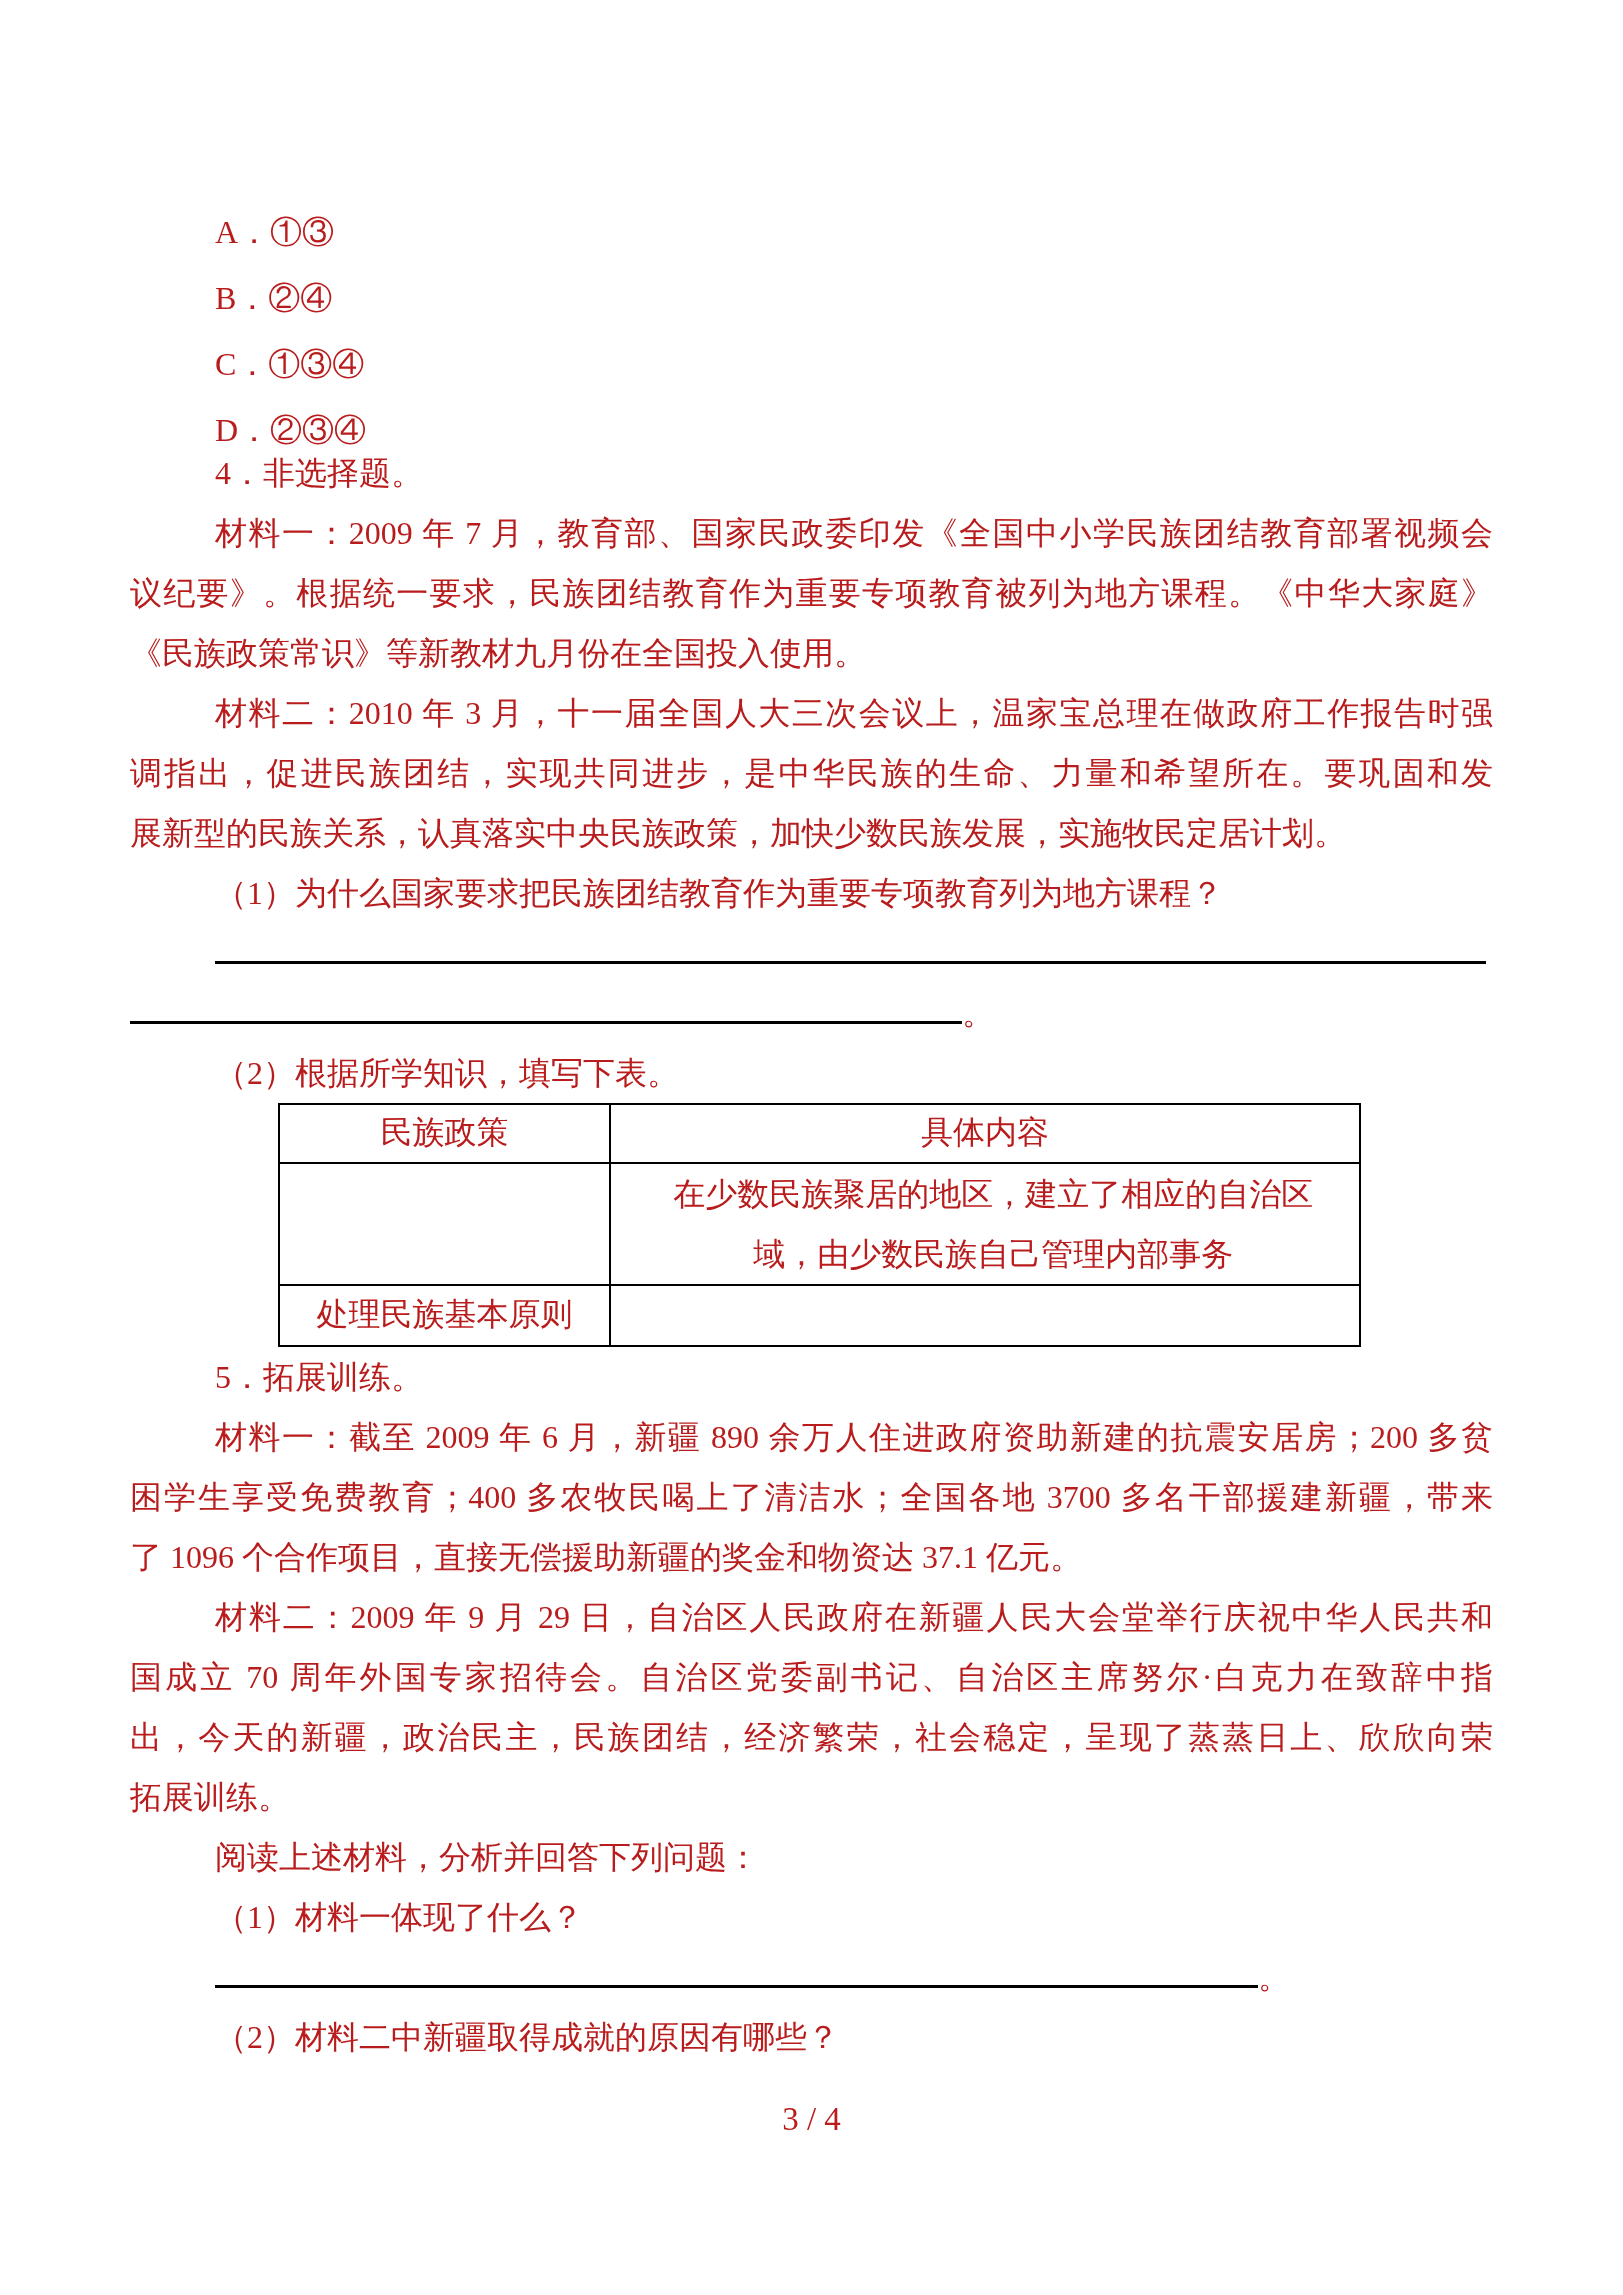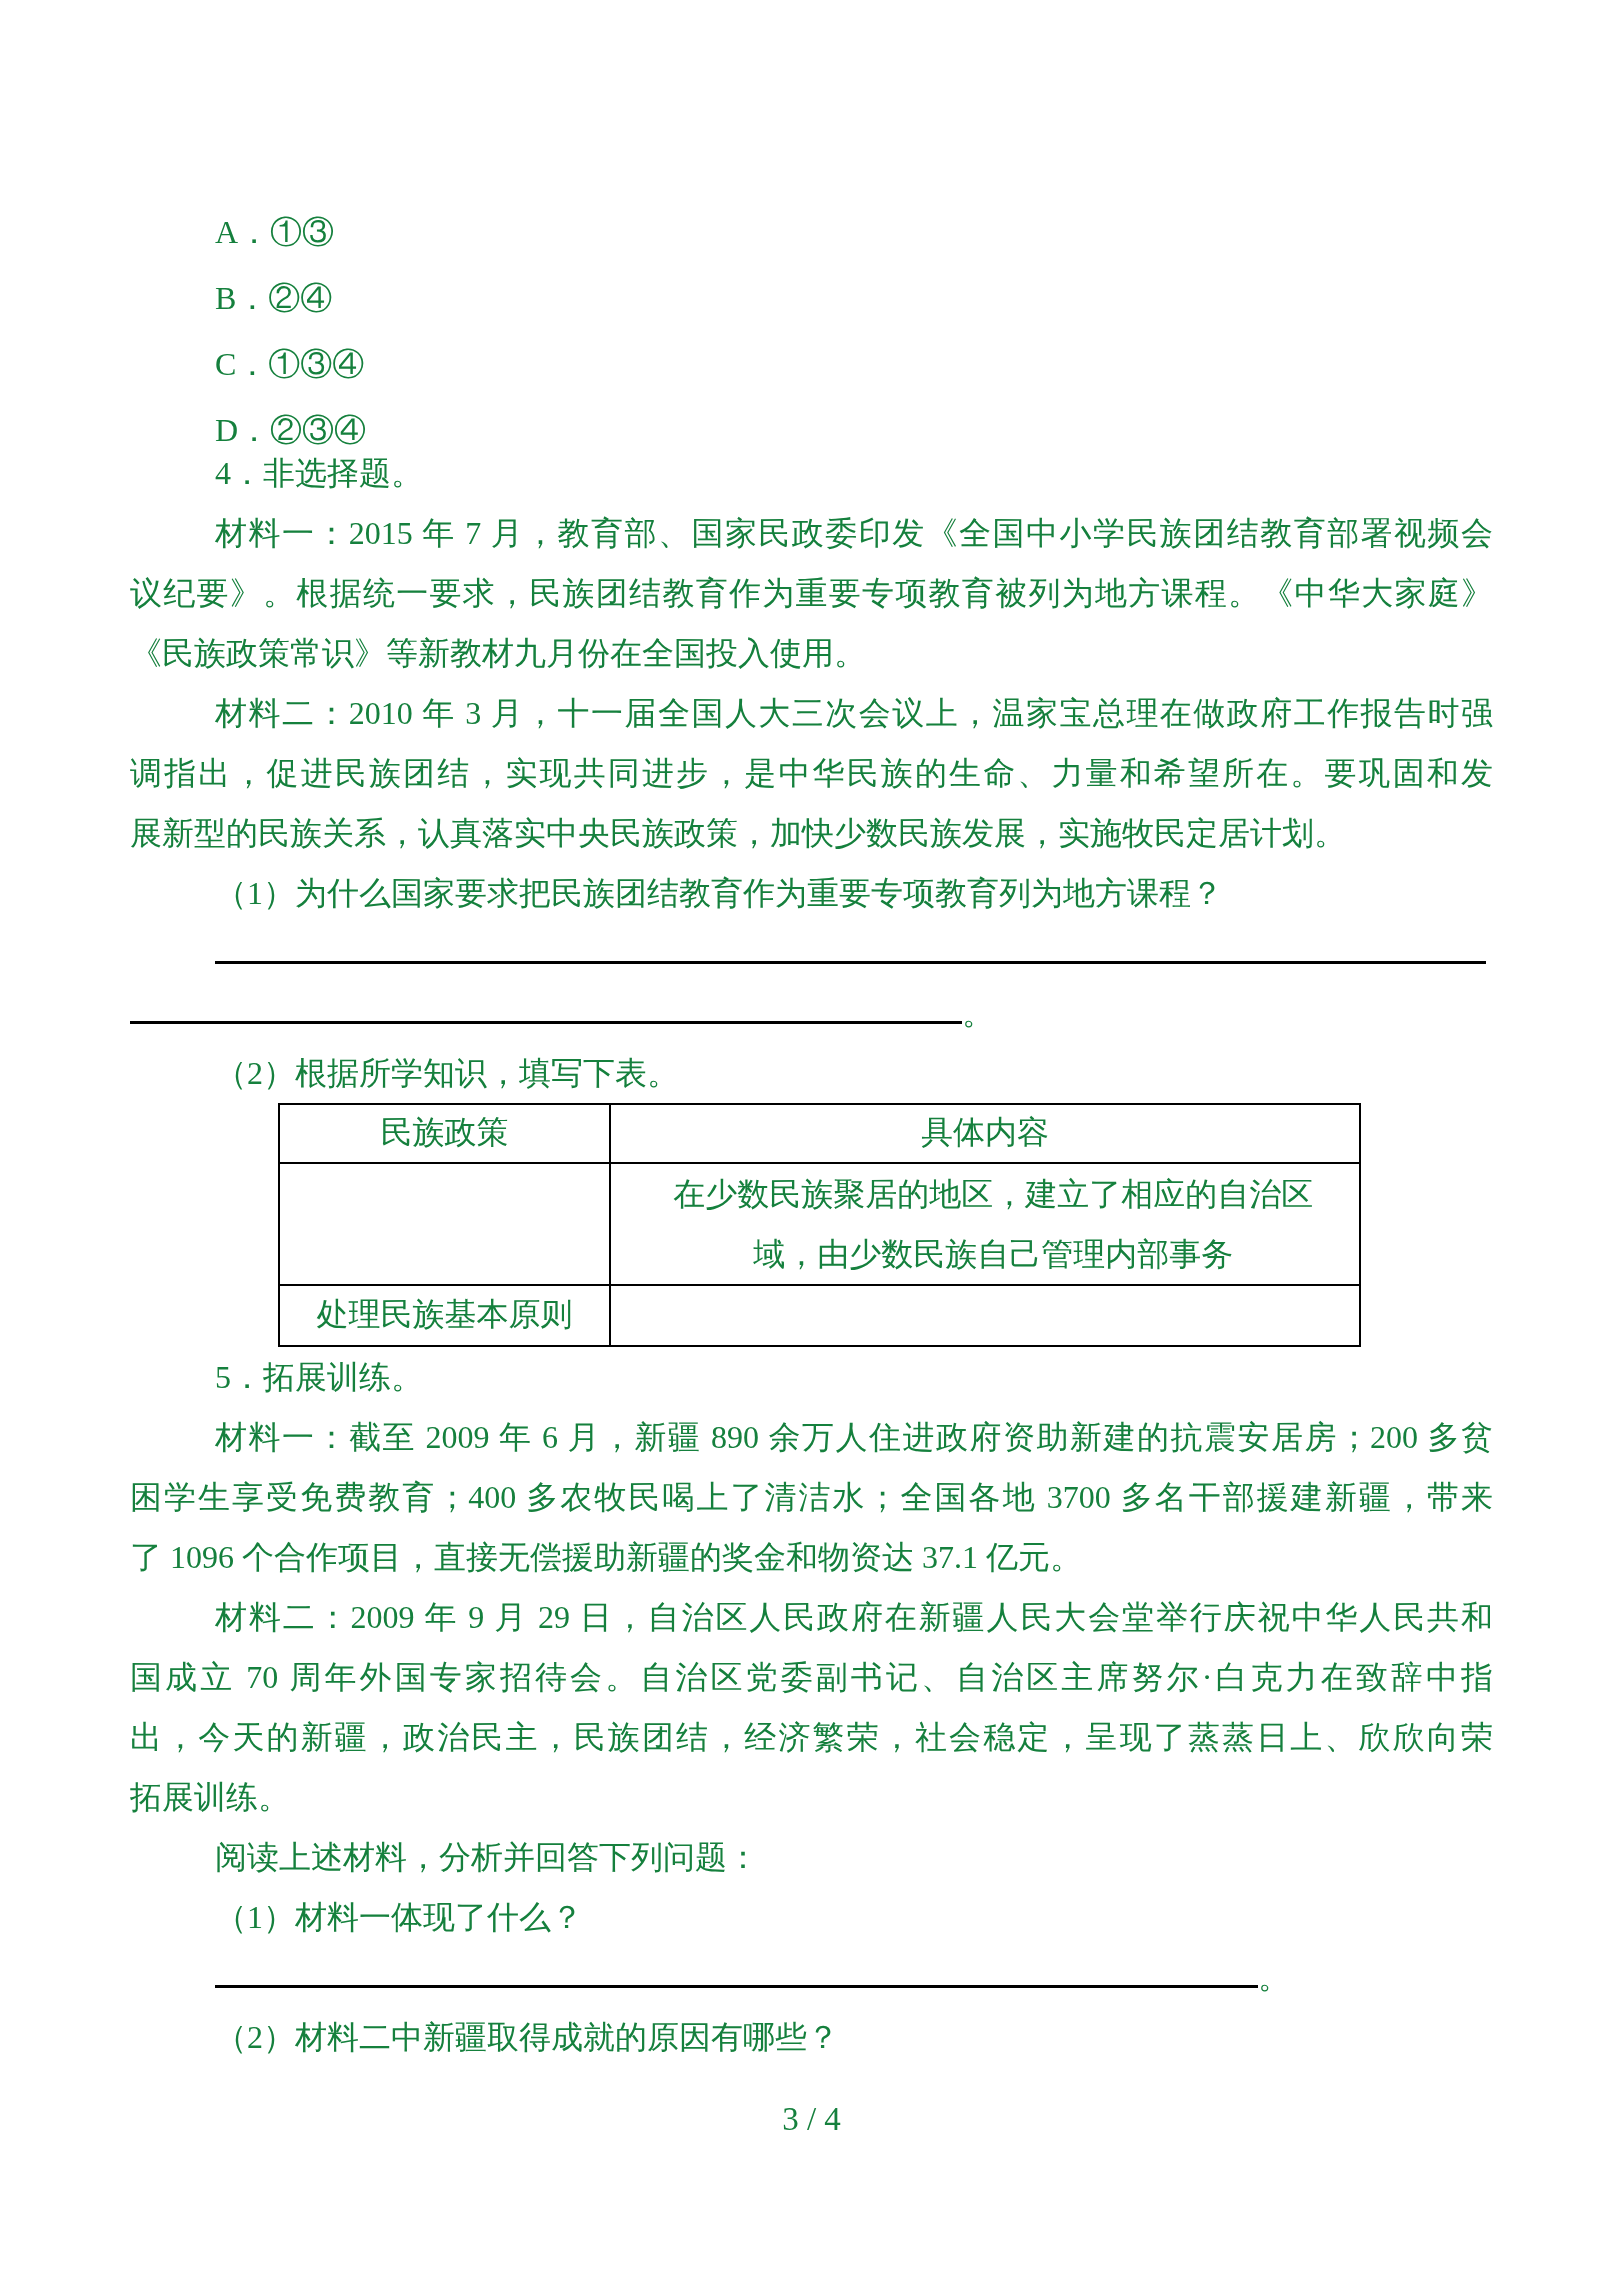--- a/index.html
+++ b/index.html
@@ -1,21 +1,21 @@
 <!DOCTYPE html>
 <html style="font-size:11px"><head>
 <meta charset="utf-8">
 <style>
   html, body { margin: 0; padding: 0; background: #888; }
   .page {
     position: relative;
     width: 1623px;
     height: 2295px;
     background: #ffffff;
-    color: #15803d;
+    color: #b91c1c;
     font-family: "Liberation Serif", "DejaVu Serif", serif;
     font-size: 32px;
     overflow: hidden;
   }
   .content {
     padding: 199px 130px 0 130px;
   }
   .line {
     line-height: 60px;
     min-height: 60px;
@@ -72,21 +72,21 @@
 
     <div class="options">
       <div class="line ind">A．①③</div>
       <div class="line ind">B．②④</div>
       <div class="line ind">C．①③④</div>
       <div class="line ind">D．②③④</div>
     </div>
 
     <div class="line ind">4．非选择题。</div>
 
-    <div class="line ind just">材料一：2015 年 7 月，教育部、国家民政委印发《全国中小学民族团结教育部署视频会</div>
+    <div class="line ind just">材料一：2009 年 7 月，教育部、国家民政委印发《全国中小学民族团结教育部署视频会</div>
     <div class="line just">议纪要》。根据统一要求，民族团结教育作为重要专项教育被列为地方课程。《中华大家庭》</div>
     <div class="line">《民族政策常识》等新教材九月份在全国投入使用。</div>
 
     <div class="line ind just">材料二：2010 年 3 月，十一届全国人大三次会议上，温家宝总理在做政府工作报告时强</div>
     <div class="line just">调指出，促进民族团结，实现共同进步，是中华民族的生命、力量和希望所在。要巩固和发</div>
     <div class="line">展新型的民族关系，认真落实中央民族政策，加快少数民族发展，实施牧民定居计划。</div>
 
     <div class="line ind">（1）为什么国家要求把民族团结教育作为重要专项教育列为地方课程？</div>
 
     <div class="line"><span class="blank-line bl-q4-1"></span></div>

